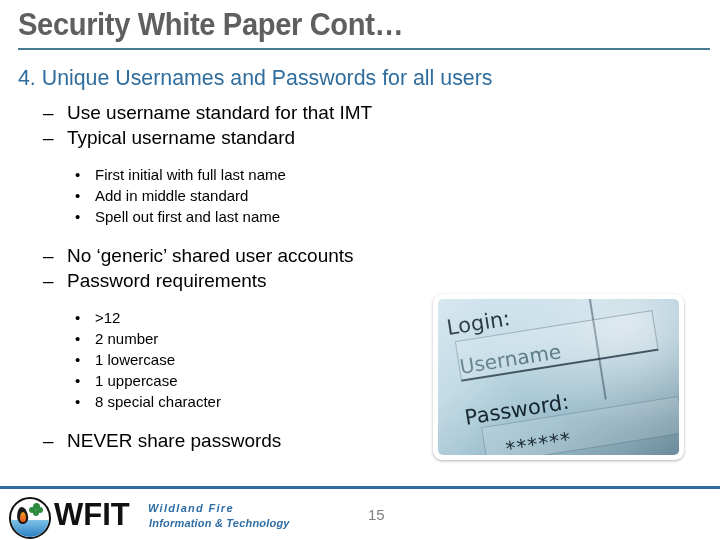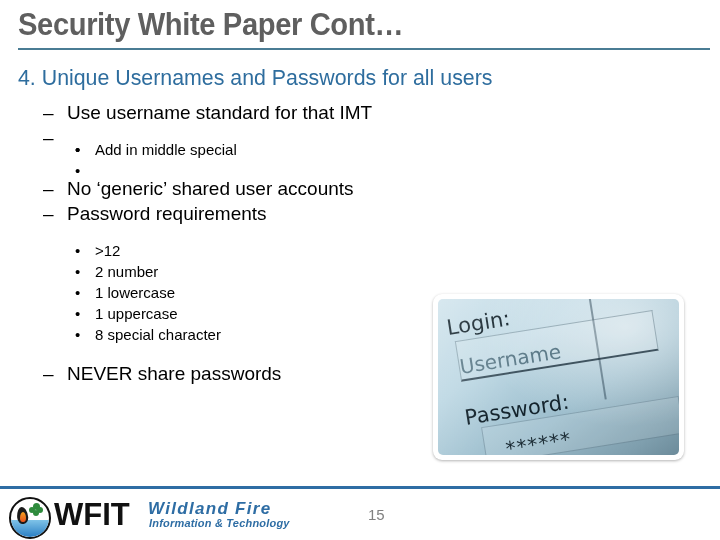--- a/index.html
+++ b/index.html
@@ -273,21 +273,21 @@
     font-weight: bold;
     color: #111111;
     letter-spacing: 0px;
     line-height: 34px;
     font-family: "Liberation Sans", sans-serif;
   }
   .logo-tag1 {
     position: absolute;
     left: 148px;
     top: 10px;
-    font-size: 17px;
+    font-size: 11px;
     font-weight: bold;
     font-style: italic;
     color: #2e6da4;
     letter-spacing: 1.3px;
     line-height: 19px;
   }
   .logo-tag2 {
     position: absolute;
     left: 149px;
     top: 29px;
@@ -319,35 +319,38 @@
 <div class="body-area">
   <ul class="lvl">
 
     <li class="l2">
       <span class="bullet-mark">–</span>
       <span>Use username standard for that IMT</span>
     </li>
 
     <li class="l2">
       <span class="bullet-mark">–</span>
+      <span>Typical username standard</span>
     </li>
 
     <div class="gap-md"></div>
 
     <li class="l3">
       <span class="bullet-mark">•</span>
-    </li>
-
-    <li class="l3">
-      <span class="bullet-mark">•</span>
-      <span>Add in middle special</span>
-    </li>
-
-    <li class="l3">
-      <span class="bullet-mark">•</span>
+      <span>First initial with full last name</span>
+    </li>
+
+    <li class="l3">
+      <span class="bullet-mark">•</span>
+      <span>Add in middle standard</span>
+    </li>
+
+    <li class="l3">
+      <span class="bullet-mark">•</span>
+      <span>Spell out first and last name</span>
     </li>
 
     <div class="gap-lg"></div>
 
     <li class="l2">
       <span class="bullet-mark">–</span>
       <span>No ‘generic’ shared user accounts</span>
     </li>
 
     <li class="l2">

